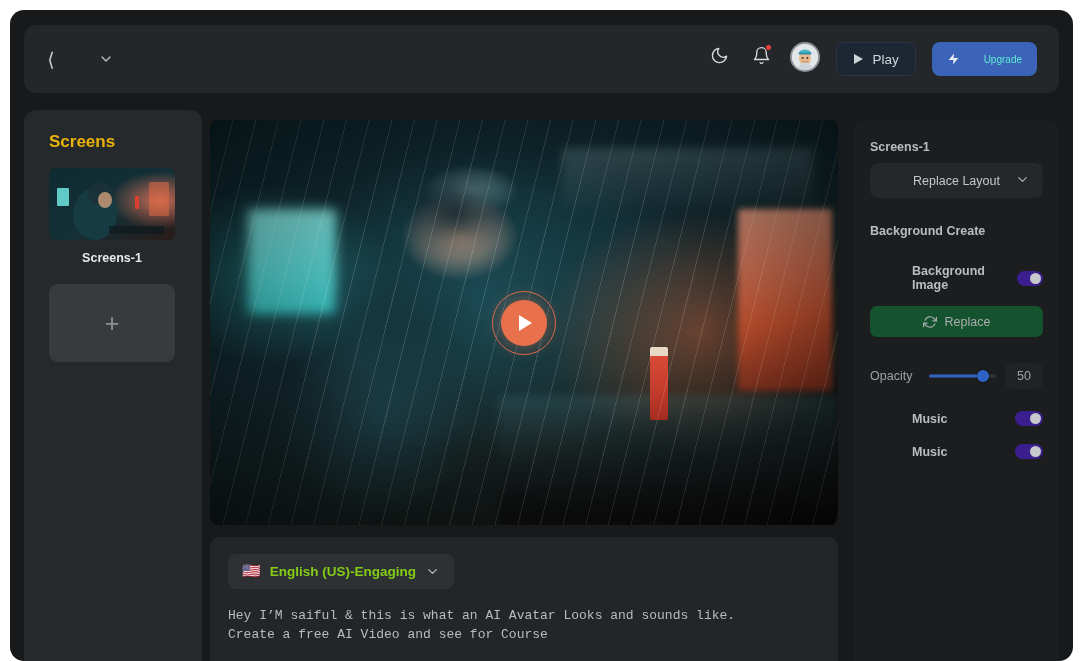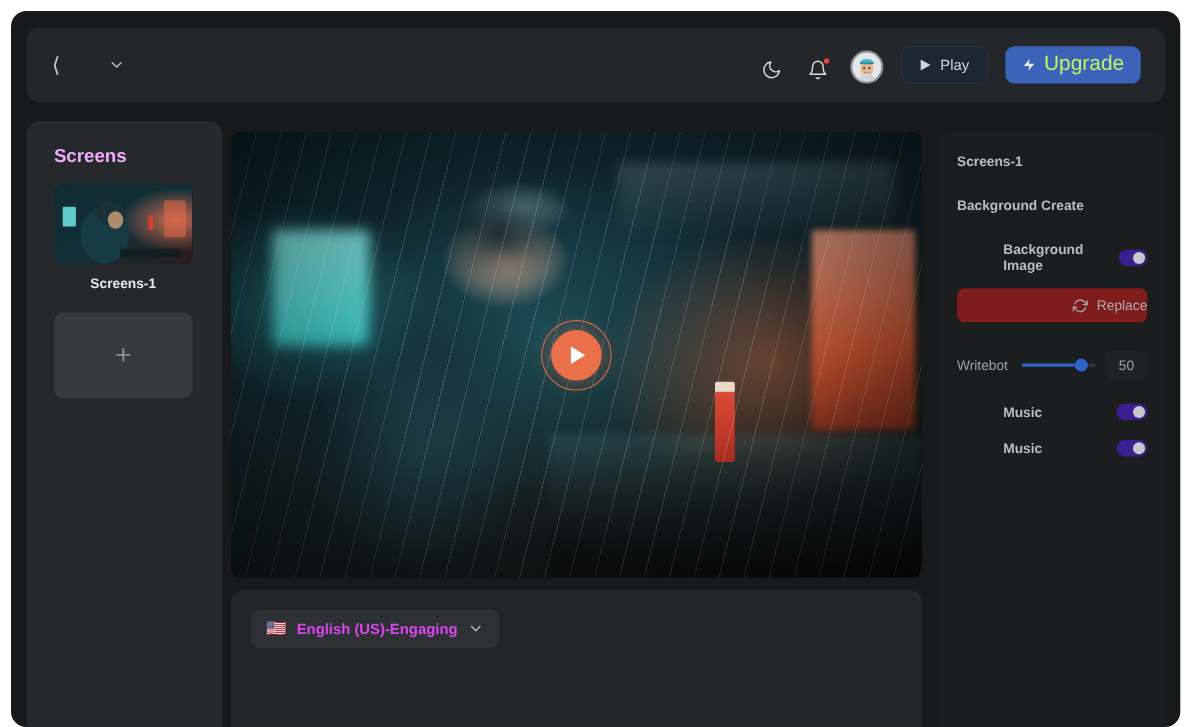--- a/index.html
+++ b/index.html
@@ -38,21 +38,21 @@
   .back-chevron {
     color: #c9cdd1; font-size: 19px; line-height: 1;
     width: 14px; text-align: center; cursor: pointer;
     font-family: "DejaVu Sans", sans-serif;
   }
   .doc-title {
     color: #e9ecef; font-size: 19px; font-weight: 600;
     letter-spacing: .1px; white-space: nowrap;
   }
   .title-caret { margin-left: 26px; display: flex; align-items: center; cursor: pointer; }
-  .header-right { display: flex; align-items: flex-end; gap: 16px; }
+  .header-right { display: flex; align-items: flex-start; gap: 16px; }
 
   .icon-btn {
     width: 26px; height: 26px;
     display: flex; align-items: center; justify-content: center;
     cursor: pointer; position: relative;
     color: #d7dade;
   }
   .bell-dot {
     position: absolute; top: 2px; right: 2px;
     width: 7px; height: 7px; border-radius: 50%;
@@ -71,36 +71,36 @@
     border: 1px solid #2a3645;
     border-radius: 8px;
     display: flex; align-items: center; justify-content: center; gap: 8px;
     padding: 0 16px; cursor: pointer;
     color: #cfd4da; font-size: 13.5px; font-weight: 500;
   }
   .btn-upgrade {
     height: 34px;
     background: #3b63b8;
     border-radius: 8px;
-    display: flex; align-items: center; justify-content: center; gap: 7px;
+    display: flex; align-items: center; justify-content: center; gap: 24px;
     padding: 0 15px; cursor: pointer;
-    color: #bef264; font-size: 19px; font-weight: 500;
+    color: #5eead4; font-size: 10px; font-weight: 500;
   }
 
   
   .sidebar {
     position: absolute;
     left: 14px; top: 100px;
     width: 178px; height: 551px;
     background: #26292b;
     border-radius: 12px 12px 0 0;
     padding: 22px 14px 0 14px;
   }
   .sidebar-title {
-    color: #f0abfc; font-size: 17px; font-weight: 600;
+    color: #eab308; font-size: 17px; font-weight: 600;
     margin: 0 0 16px 11px;
   }
   .screen-thumb {
     width: 126px; height: 72px; margin-left: 11px;
     border-radius: 7px; overflow: hidden; cursor: pointer;
     position: relative; background: #0d1b1f;
   }
   .screen-label {
     text-align: center; color: #e6e9ec; font-size: 12.5px;
     font-weight: 600; margin-top: 11px; margin-left: 11px; width: 126px;
@@ -208,21 +208,21 @@
     border-radius: 10px 10px 0 0;
     padding: 17px 18px 0 18px;
   }
   .lang-pill {
     display: inline-flex; align-items: center; gap: 9px;
     height: 35px; padding: 0 14px;
     background: #2d3133; border-radius: 8px;
     cursor: pointer;
   }
   .flag-emoji { font-size: 15px; line-height: 1; font-family: "DejaVu Sans", sans-serif; }
-  .lang-text { color: #d946ef; font-size: 13.5px; font-weight: 600; }
+  .lang-text { color: #84cc16; font-size: 13.5px; font-weight: 600; }
   .script-body {
     margin-top: 18px;
     font-family: "Liberation Mono", "DejaVu Sans Mono", monospace;
     font-size: 13px;
     color: #b7bcc1;
     line-height: 1.45;
     white-space: pre-wrap;
     cursor: text;
   }
 
@@ -258,22 +258,22 @@
   .toggle {
     width: 28px; height: 15px; border-radius: 8px;
     background: #3c1f8f; position: relative; cursor: pointer;
   }
   .toggle .knob {
     position: absolute; right: 2px; top: 2px;
     width: 11px; height: 11px; border-radius: 50%;
     background: #c7c9cc;
   }
   .rp-btn {
-    height: 31px; background: #7f1d1d; border-radius: 7px;
-    display: flex; align-items: center; justify-content: flex-end; gap: 8px;
+    height: 31px; background: #14532d; border-radius: 7px;
+    display: flex; align-items: center; justify-content: center; gap: 8px;
     cursor: pointer; color: #a9adb1; font-size: 12.5px; font-weight: 500;
   }
   .rp-slider-row {
     display: flex; align-items: center; gap: 9px;
   }
   .rp-slider-label { color: #9ea2a6; font-size: 12.5px; width: 50px; flex: 0 0 auto; }
   .slider {
     flex: 1; height: 14px; position: relative; cursor: pointer;
   }
   .slider .track {
@@ -413,25 +413,35 @@
   </div>
 
   <div class="script-panel">
     <div class="lang-pill">
       <span class="flag-emoji">🇺🇸</span>
       <span class="lang-text">English (US)-Engaging</span>
       <svg width="15" height="15" viewBox="0 0 24 24" fill="none" stroke="#b9bec3" stroke-width="2" stroke-linecap="round" stroke-linejoin="round">
             <polyline points="6 9 12 15 18 9"></polyline>
           </svg>
     </div>
+    <div class="script-body">Hey I’M saiful &amp; this is what an AI Avatar Looks and sounds like.
+Create a free AI Video and see for Course</div>
   </div>
 
   <div class="right-panel">
     <div class="rp-label">Screens-1</div>
 
+    <div class="rp-select">
+      <span>Replace  Layout</span>
+      <span class="chev">
+        <svg width="15" height="15" viewBox="0 0 24 24" fill="none" stroke="#a8adb2" stroke-width="2" stroke-linecap="round" stroke-linejoin="round">
+              <polyline points="6 9 12 15 18 9"></polyline>
+            </svg>
+      </span>
+    </div>
 
     <div class="rp-label mt26">Background Create</div>
 
     <div class="rp-row-toggle mt26">
       <span class="rp-label" style="margin-bottom:0">Background Image</span>
       <span class="toggle">
             <span class="knob"></span>
           </span>
     </div>
 
@@ -439,21 +449,21 @@
       <svg width="14" height="14" viewBox="0 0 24 24" fill="none" stroke="#a9adb1" stroke-width="2" stroke-linecap="round" stroke-linejoin="round">
             <polyline points="23 4 23 10 17 10"></polyline>
             <polyline points="1 20 1 14 7 14"></polyline>
             <path d="M3.51 9a9 9 0 0 1 14.85-3.36L23 10M1 14l4.64 4.36A9 9 0 0 0 20.49 15"></path>
           </svg>
       <span>Replace</span>
     </div>
 
 
     <div class="rp-slider-row mt26">
-      <span class="rp-slider-label">Writebot</span>
+      <span class="rp-slider-label">Opacity</span>
       <span class="slider">
         <span class="track"></span>
         <span class="fill" style="width:80%"></span>
         <span class="thumb" style="left:80%"></span>
       </span>
       <span class="rp-value">50</span>
     </div>
 
 
     <div class="rp-row-toggle mt22">

